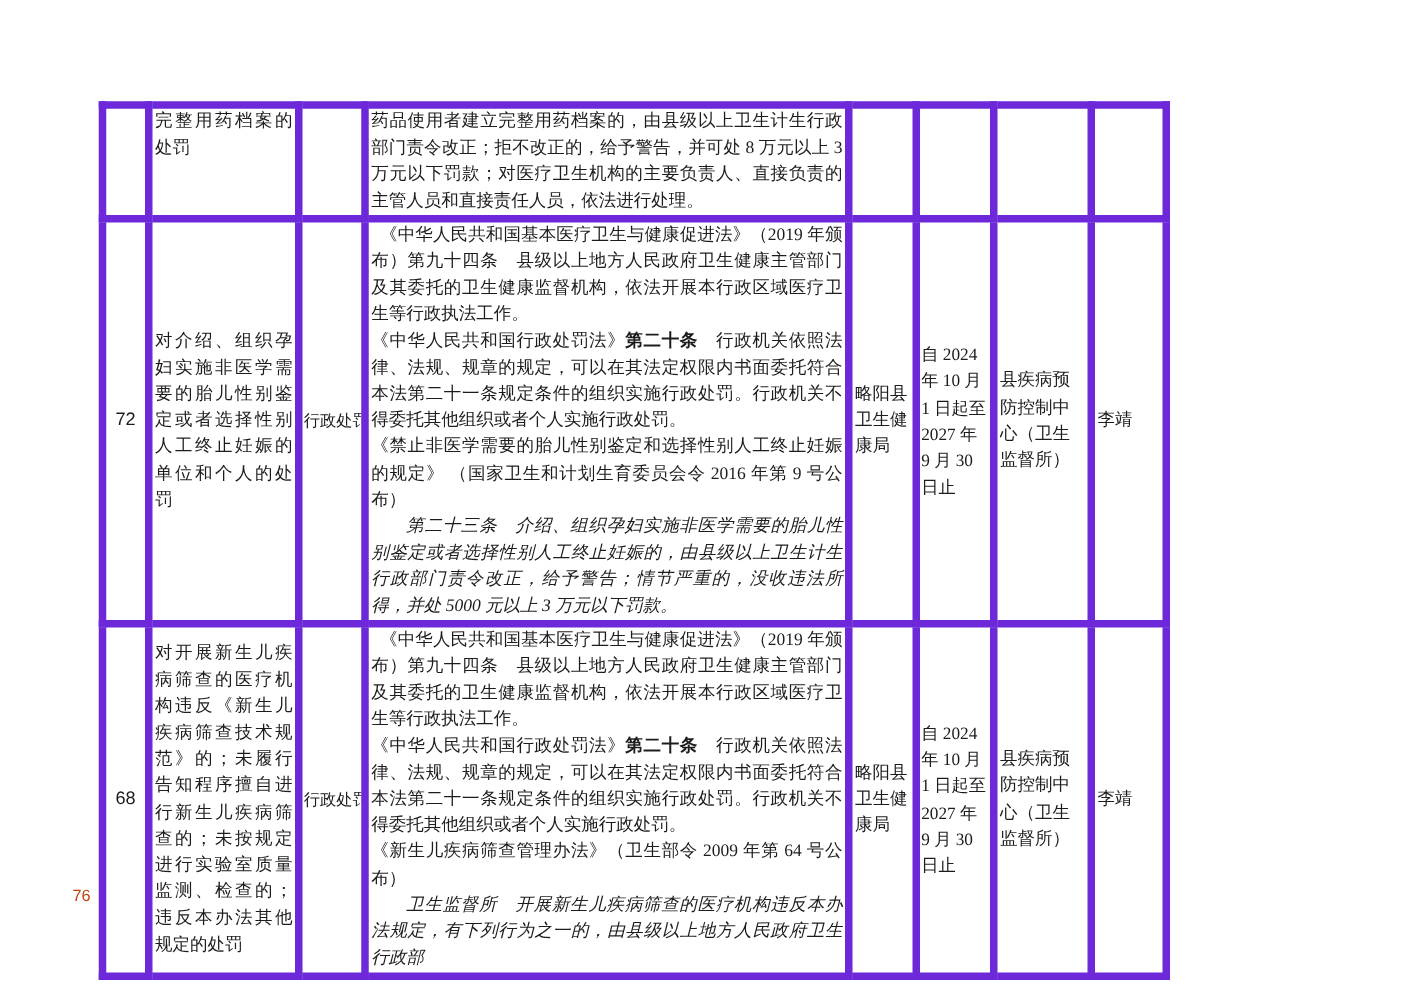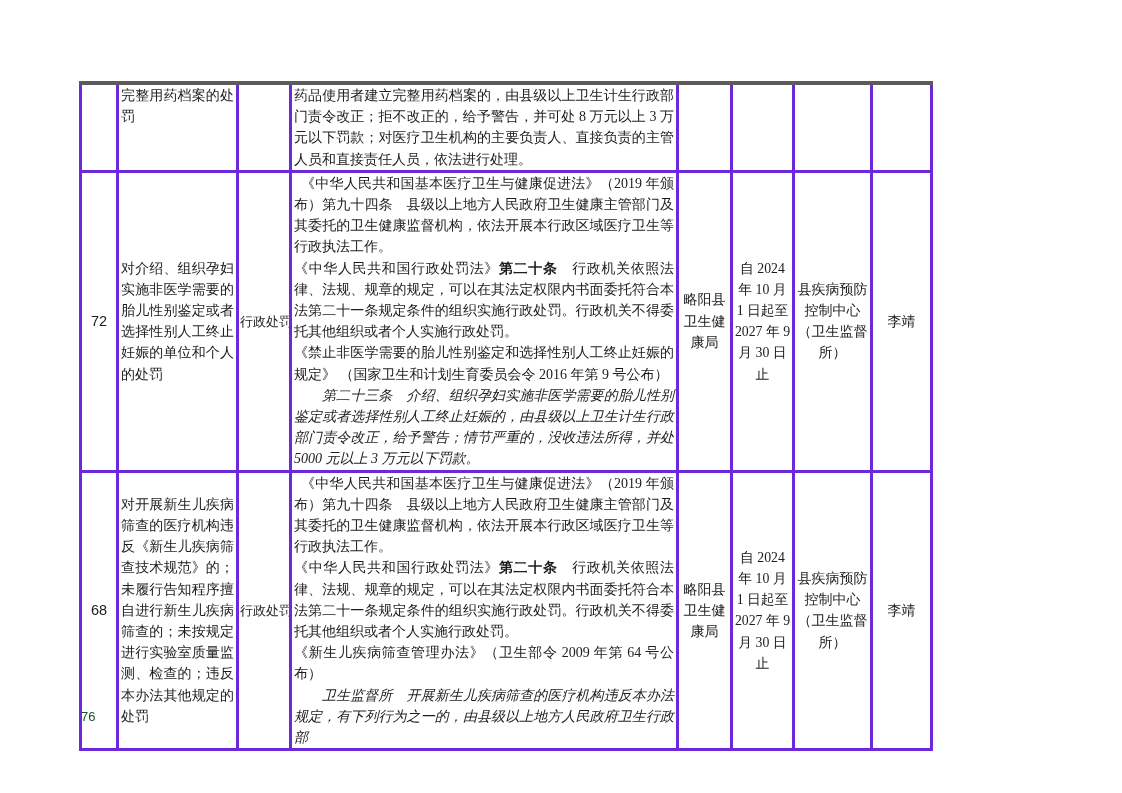--- a/index.html
+++ b/index.html
@@ -10,46 +10,46 @@
   }
   .doc-page{position:absolute;inset:0;background:#ffffff;}
   table.doc-table{
     position:absolute;left:79px;top:81px;width:851px;
     border-collapse:collapse;table-layout:fixed;
     border-top:4px solid #5b5b5b;
     border-bottom:2px solid #3c3c3c;
     border-left:1px solid #222;border-right:1px solid #222;
   }
   td{
-    border:3px solid #6d28d9;
+    border:6px solid #6d28d9;
     vertical-align:middle;
     overflow:hidden;
     padding:0 2px;
     font-size:14px;
     line-height:21.2px;
   }
   tr.r-cont{height:85px;}
   tr.r-98{height:296px;}
   tr.r-99{height:234px;}
   td.c-no{text-align:center;font-family:"Liberation Sans","DejaVu Sans",sans-serif;font-size:14.5px;}
   td.c-item{text-align:justify;text-justify:inter-ideograph;}
   td.c-type{text-align:right;white-space:nowrap;font-size:13px;padding:0 1px;}
   td.c-content{vertical-align:top;text-align:justify;text-justify:inter-ideograph;}
   td.c-content p.para{margin:0;}
   .ind-0{text-indent:0;}
   .ind-1{text-indent:0.5em;}
   .ind-2{text-indent:2em;font-style:italic;}
   .b{font-weight:bold;}
-  td.c-org,td.c-period,td.c-impl,td.c-person{text-align:center;}
+  td.c-org,td.c-period,td.c-impl,td.c-person{text-align:left;}
   td.c-period{font-size:13.8px;padding:0 1px;}
   tr.r-cont td.c-item,tr.r-cont td.c-content{vertical-align:top;}
   .page-number{
-    position:absolute;left:81px;top:709px;
+    position:absolute;left:58px;top:709px;
     font-family:"Liberation Sans","DejaVu Sans",sans-serif;
-    font-size:13px;color:#14532d;
+    font-size:13px;color:#c2410c;
   }
 </style>
 </head>
 <body>
 
 <div class="doc-page">
 
   <table class="doc-table">
     <colgroup>
       <col style="width:37px">

